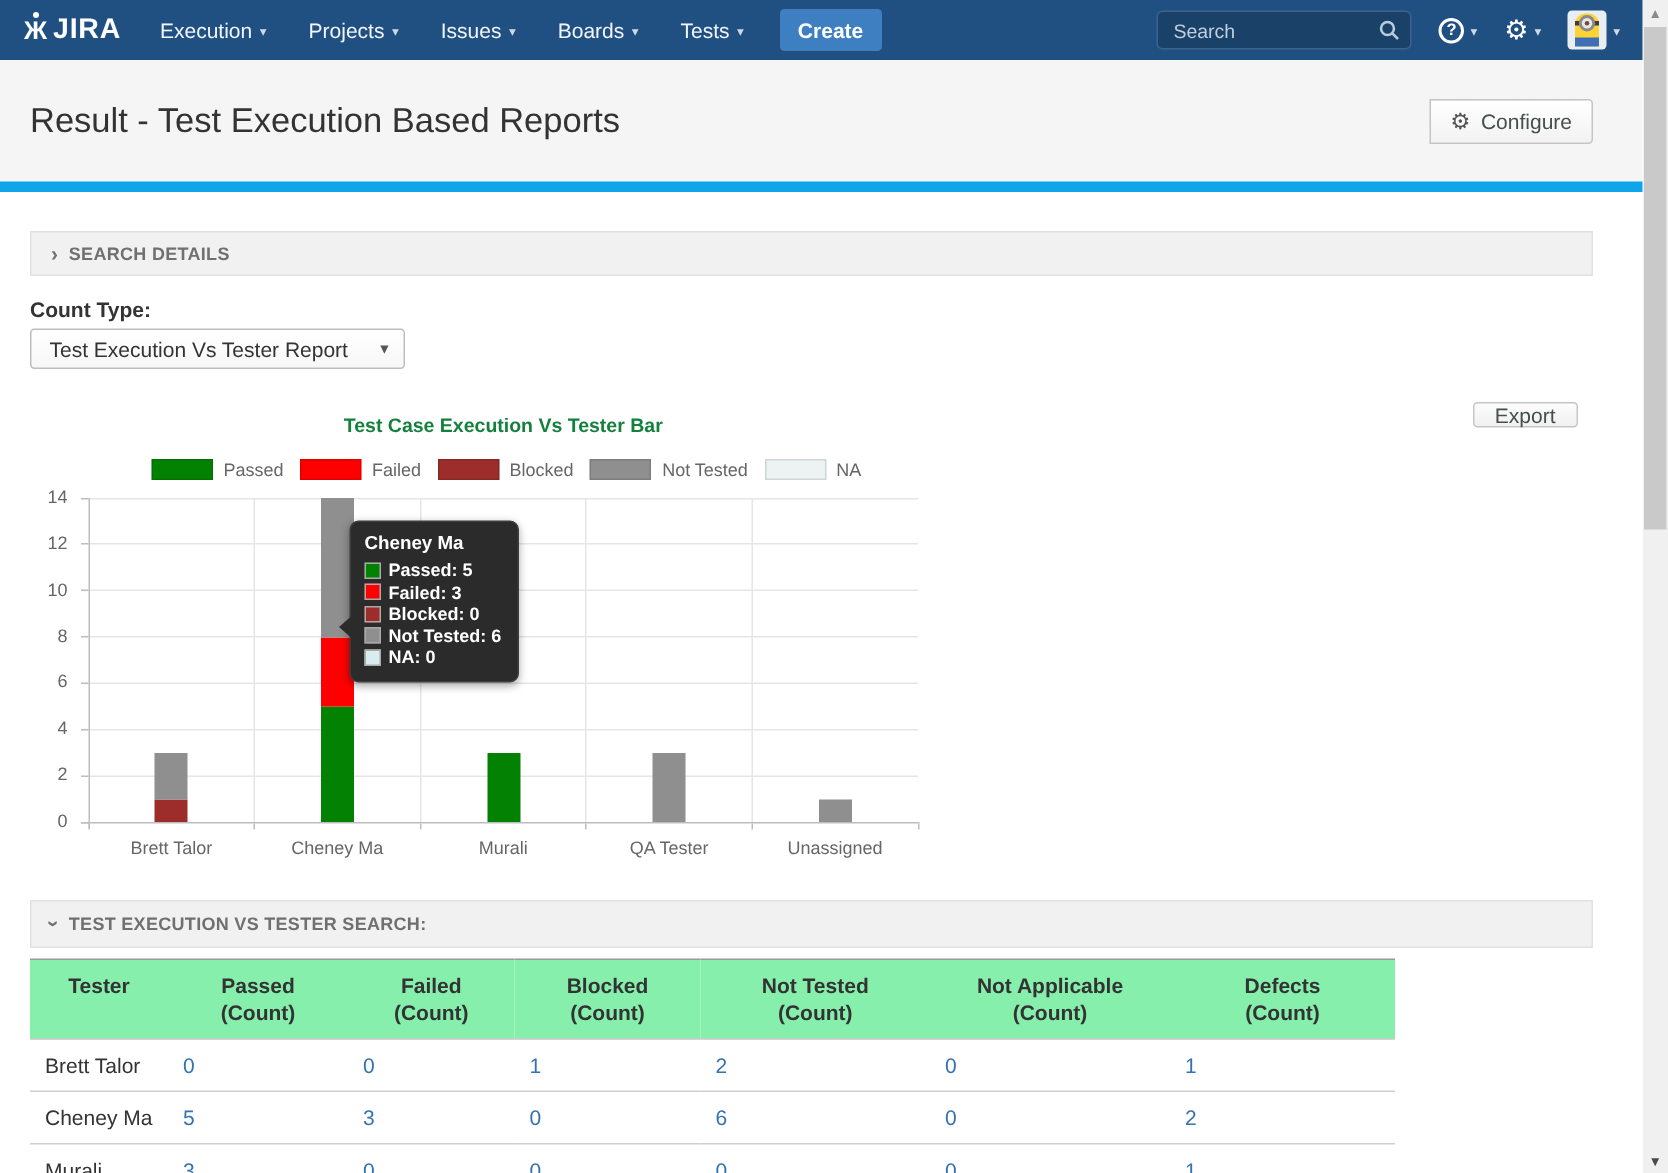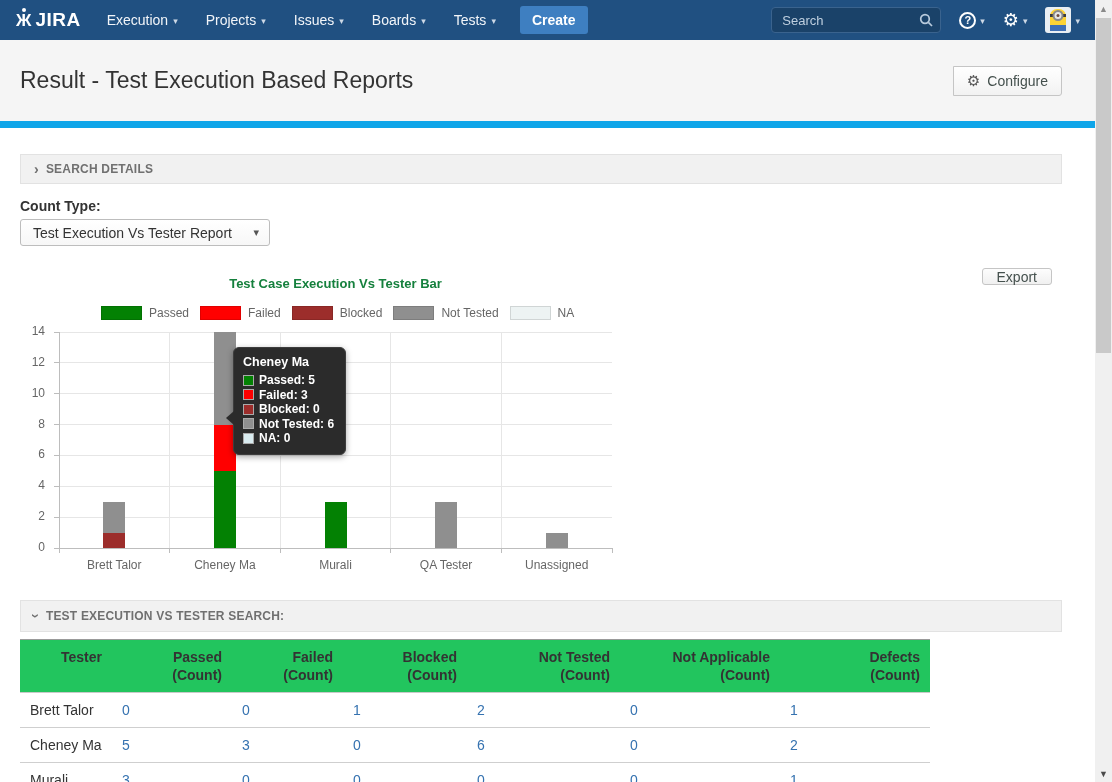--- a/index.html
+++ b/index.html
@@ -115,21 +115,21 @@
   .chart-tooltip::before { content:''; position:absolute; left:-8px; top:63px;
     border-top:7px solid transparent; border-bottom:7px solid transparent; border-right:8px solid #2b2b2b; }
   .tooltip-title { font-size:12.5px; font-weight:bold; margin-bottom:4px; white-space:nowrap; }
   .tooltip-row { display:flex; align-items:center; gap:5px; font-size:12px; font-weight:bold;
     line-height:14.5px; white-space:nowrap; }
   .tooltip-swatch { width:11px; height:11px; border:1px solid #aaa; flex:0 0 auto; }
 
   
   .report-table { margin-top:7px; width:910px; border-collapse:collapse; font-size:14px; }
   .report-table th {
-    background:#22c55e; text-align:right; vertical-align:top; padding:8px 10px;
+    background:#86efac; text-align:center; vertical-align:top; padding:8px 10px;
     border-top:1px solid #9a9a9a; border-bottom:1px solid #c9c9c9;
     font-weight:bold; color:#333; line-height:18px;
   }
   .report-table td { padding:9px 10px; border-bottom:1px solid #cfcfcf; color:#333; }
   .report-table .hline { display:block; }
   .num-link { color:#3572b0; text-decoration:none; cursor:pointer; }
 
   
   .scrollbar { position:fixed; top:0; right:0; width:17px; height:782px; background:#f0f0f0; }
   .sb-btn { position:absolute; left:0; width:17px; height:17px; display:flex; align-items:center;

